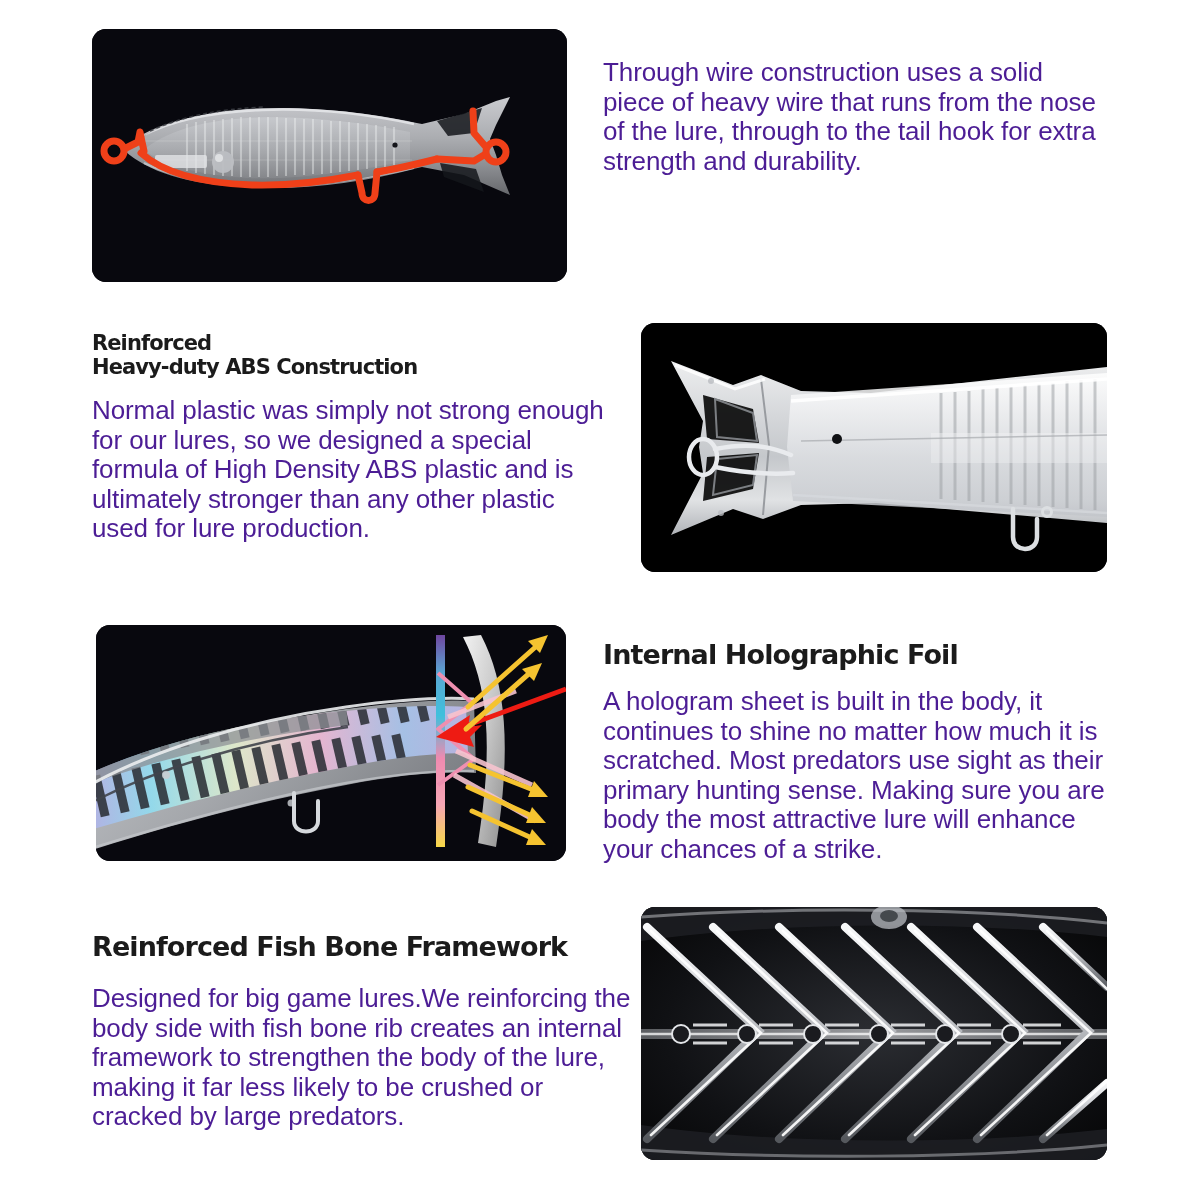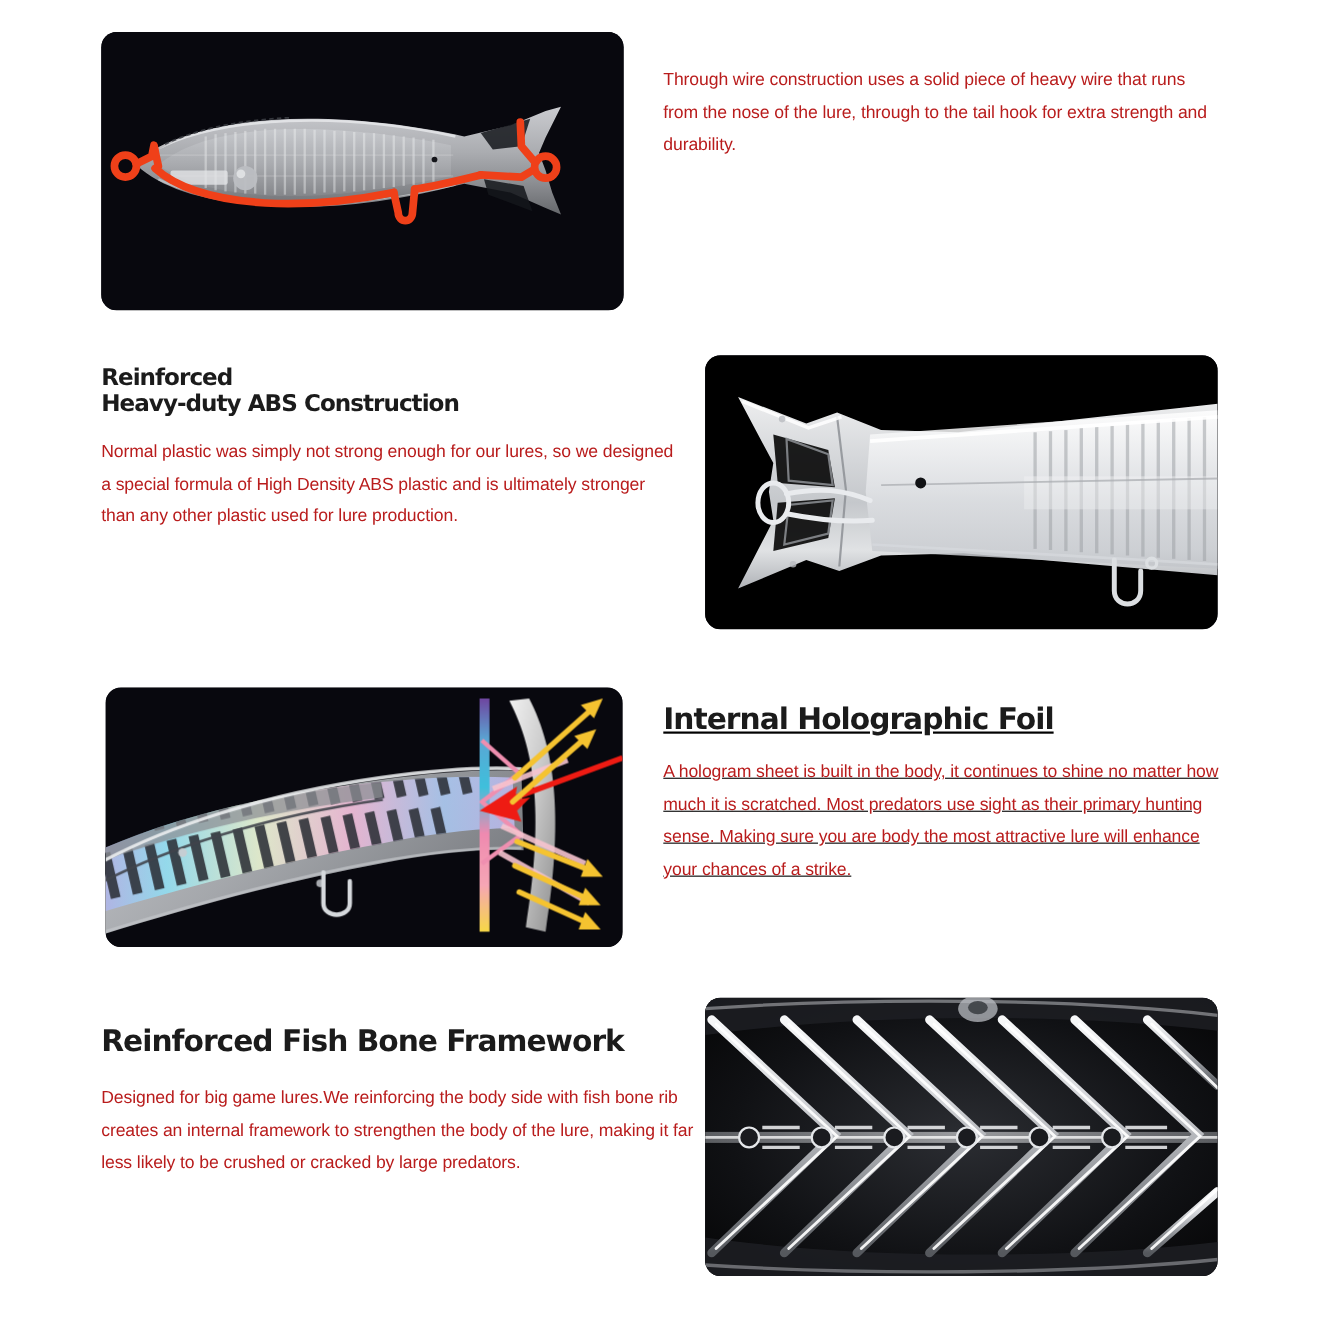--- a/index.html
+++ b/index.html
@@ -36,39 +36,39 @@
     font-family: "DejaVu Sans", "Liberation Sans", sans-serif;
     font-weight: bold;
     color: #1b1b1b;
     letter-spacing: -0.9px;
     line-height: 1.12;
   }
 
   .body-copy {
     font-family: "Liberation Sans", sans-serif;
     font-weight: normal;
-    color: #b91c1c;
-    font-size: 16px;
+    color: #4c1d95;
+    font-size: 26px;
     line-height: 29.5px;
     letter-spacing: -0.1px;
   }
 
   
   #sec1-panel { left: 92px; top: 29px; width: 475px; height: 253px; }
   #sec1-text  { left: 603px; top: 58px; width: 495px; }
   #sec1-text .heading { font-size: 29px; margin-bottom: 17px; }
 
   
   #sec2-panel { left: 641px; top: 323px; width: 466px; height: 249px; }
   #sec2-text  { left: 92px; top: 332px; width: 525px; }
   #sec2-text .heading { font-size: 21px; margin-bottom: 17px; }
 
   
   #sec3-panel { left: 96px; top: 625px; width: 470px; height: 236px; }
-  #sec3-text  { left: 603px; top: 640px; width: 510px; text-decoration: underline; }
+  #sec3-text  { left: 603px; top: 640px; width: 510px; }
   #sec3-text .heading { font-size: 27px; margin-bottom: 17px; }
 
   
   #sec4-panel { left: 641px; top: 907px; width: 466px; height: 253px; }
   #sec4-text  { left: 92px; top: 932px; width: 540px; }
   #sec4-text .heading { font-size: 27px; margin-bottom: 22px; }
 
   .panel svg { display: block; width: 100%; height: 100%; }
 </style>
 </head>

